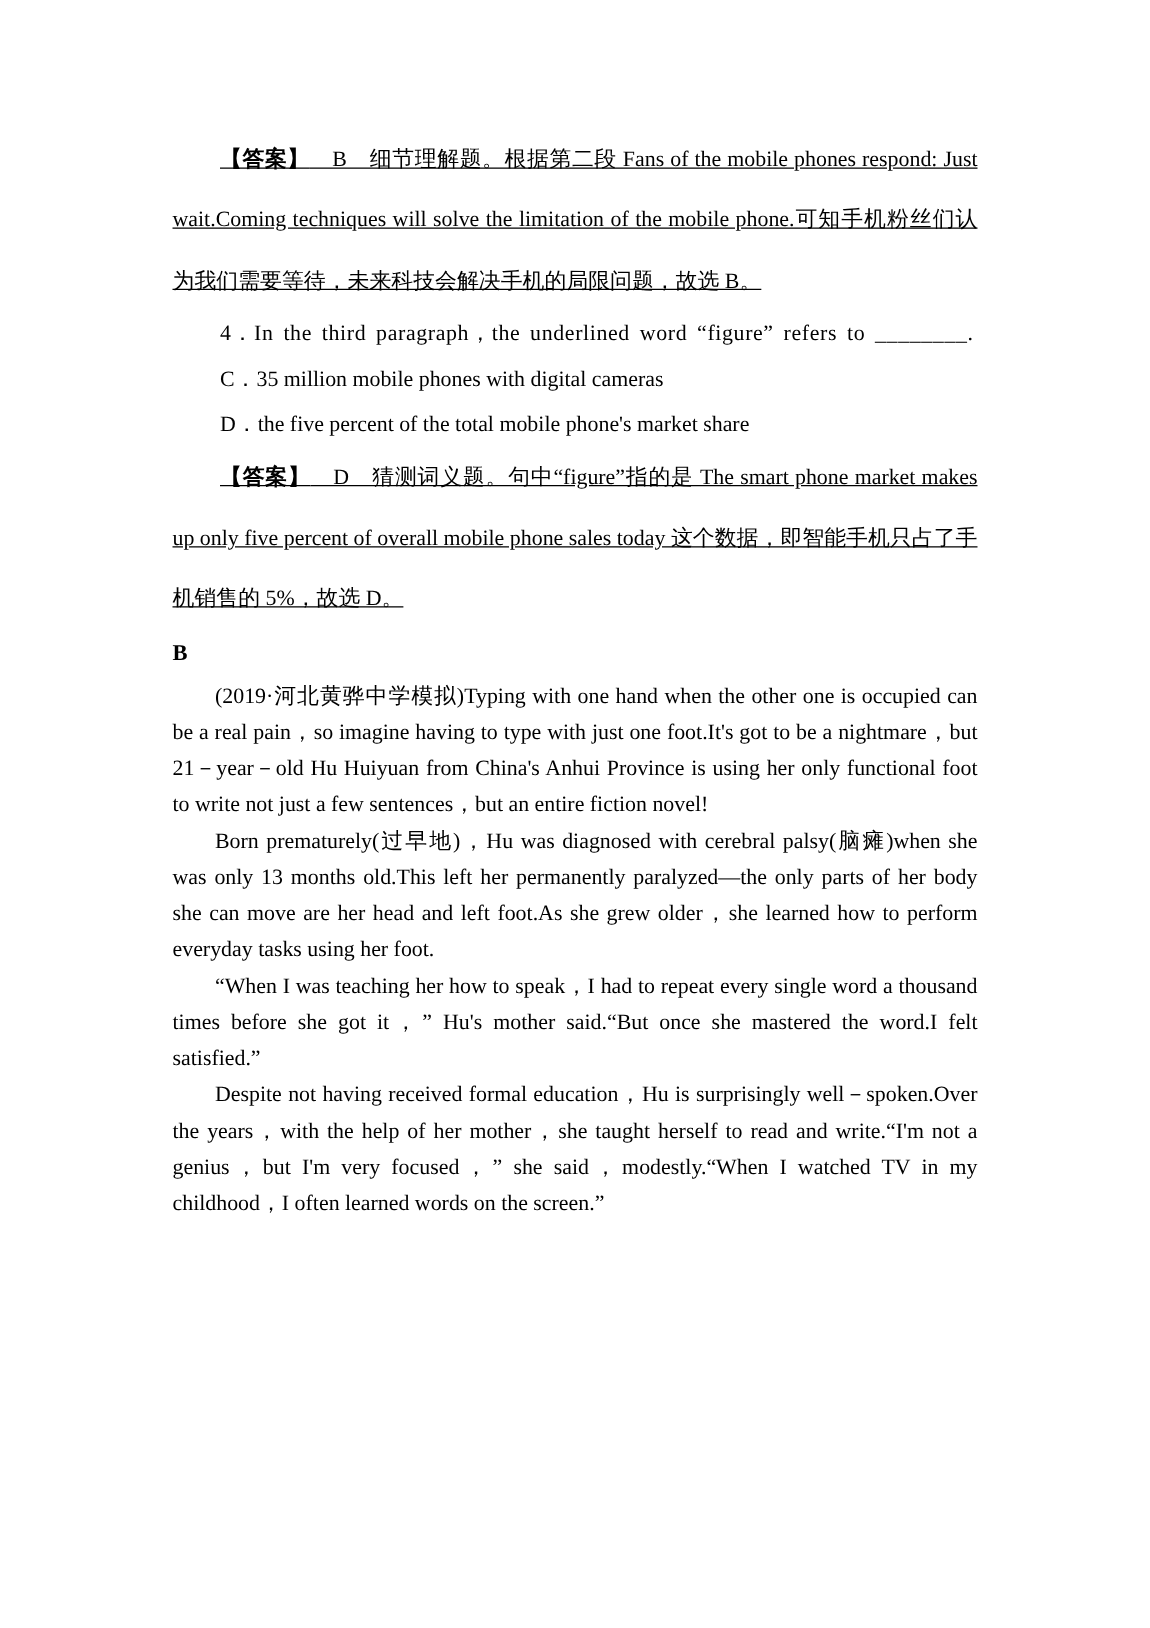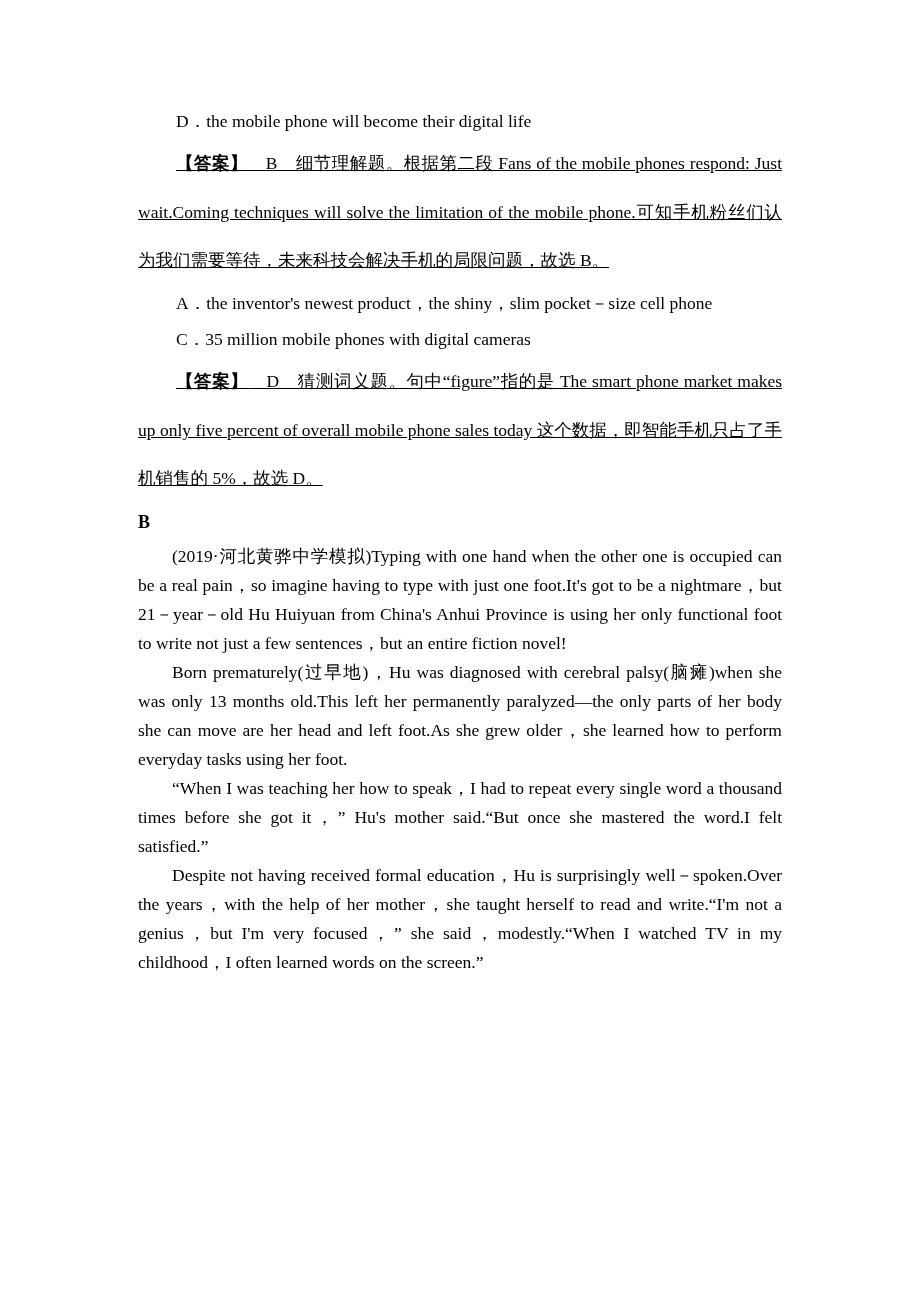--- a/index.html
+++ b/index.html
@@ -43,27 +43,27 @@
     line-height: 29px;
     text-indent: 34px;
   }
   .blank { letter-spacing: 0.5px; }
 </style>
 </head>
 <body>
 
 <main class="page">
 
-  <p class="single">D．the mobile phone will become their digital life</p>
 
   <p class="answer"><span class="ans-label">【答案】</span><span>　B　细节理解题。根据第二段 Fans of the mobile phones respond: Just wait.Coming techniques will solve the limitation of the mobile phone.可知手机粉丝们认为我们需要等待，未来科技会解决手机的局限问题，故选 B。</span></p>
 
+  <p class="single question blank">4．In the third paragraph，the underlined word “figure” refers to ________.</p>
 
-  <p class="single">A．the inventor's newest product，the shiny，slim pocket－size cell phone</p>
   <p class="single">C．35 million mobile phones with digital cameras</p>
+  <p class="single">D．the five percent of the total mobile phone's market share</p>
 
   <p class="answer"><span class="ans-label">【答案】</span><span>　D　猜测词义题。句中“figure”指的是 The smart phone market makes up only five percent of overall mobile phone sales today 这个数据，即智能手机只占了手机销售的 5%，故选 D。</span></p>
 
   <p class="section-label">B</p>
 
   <p class="para">(2019·河北黄骅中学模拟)Typing with one hand when the other one is occupied can be a real pain，so imagine having to type with just one foot.It's got to be a nightmare，but 21－year－old Hu Huiyuan from China's Anhui Province is using her only functional foot to write not just a few sentences，but an entire fiction novel!</p>
   <p class="para">Born prematurely(过早地)，Hu was diagnosed with cerebral palsy(脑瘫)when she was only 13 months old.This left her permanently paralyzed—the only parts of her body she can move are her head and left foot.As she grew older，she learned how to perform everyday tasks using her foot.</p>
   <p class="para">“When I was teaching her how to speak，I had to repeat every single word a thousand times before she got it，” Hu's mother said.“But once she mastered the word.I felt satisfied.”</p>
   <p class="para">Despite not having received formal education，Hu is surprisingly well－spoken.Over the years，with the help of her mother，she taught herself to read and write.“I'm not a genius，but I'm very focused，” she said，modestly.“When I watched TV in my childhood，I often learned words on the screen.”</p>
 

